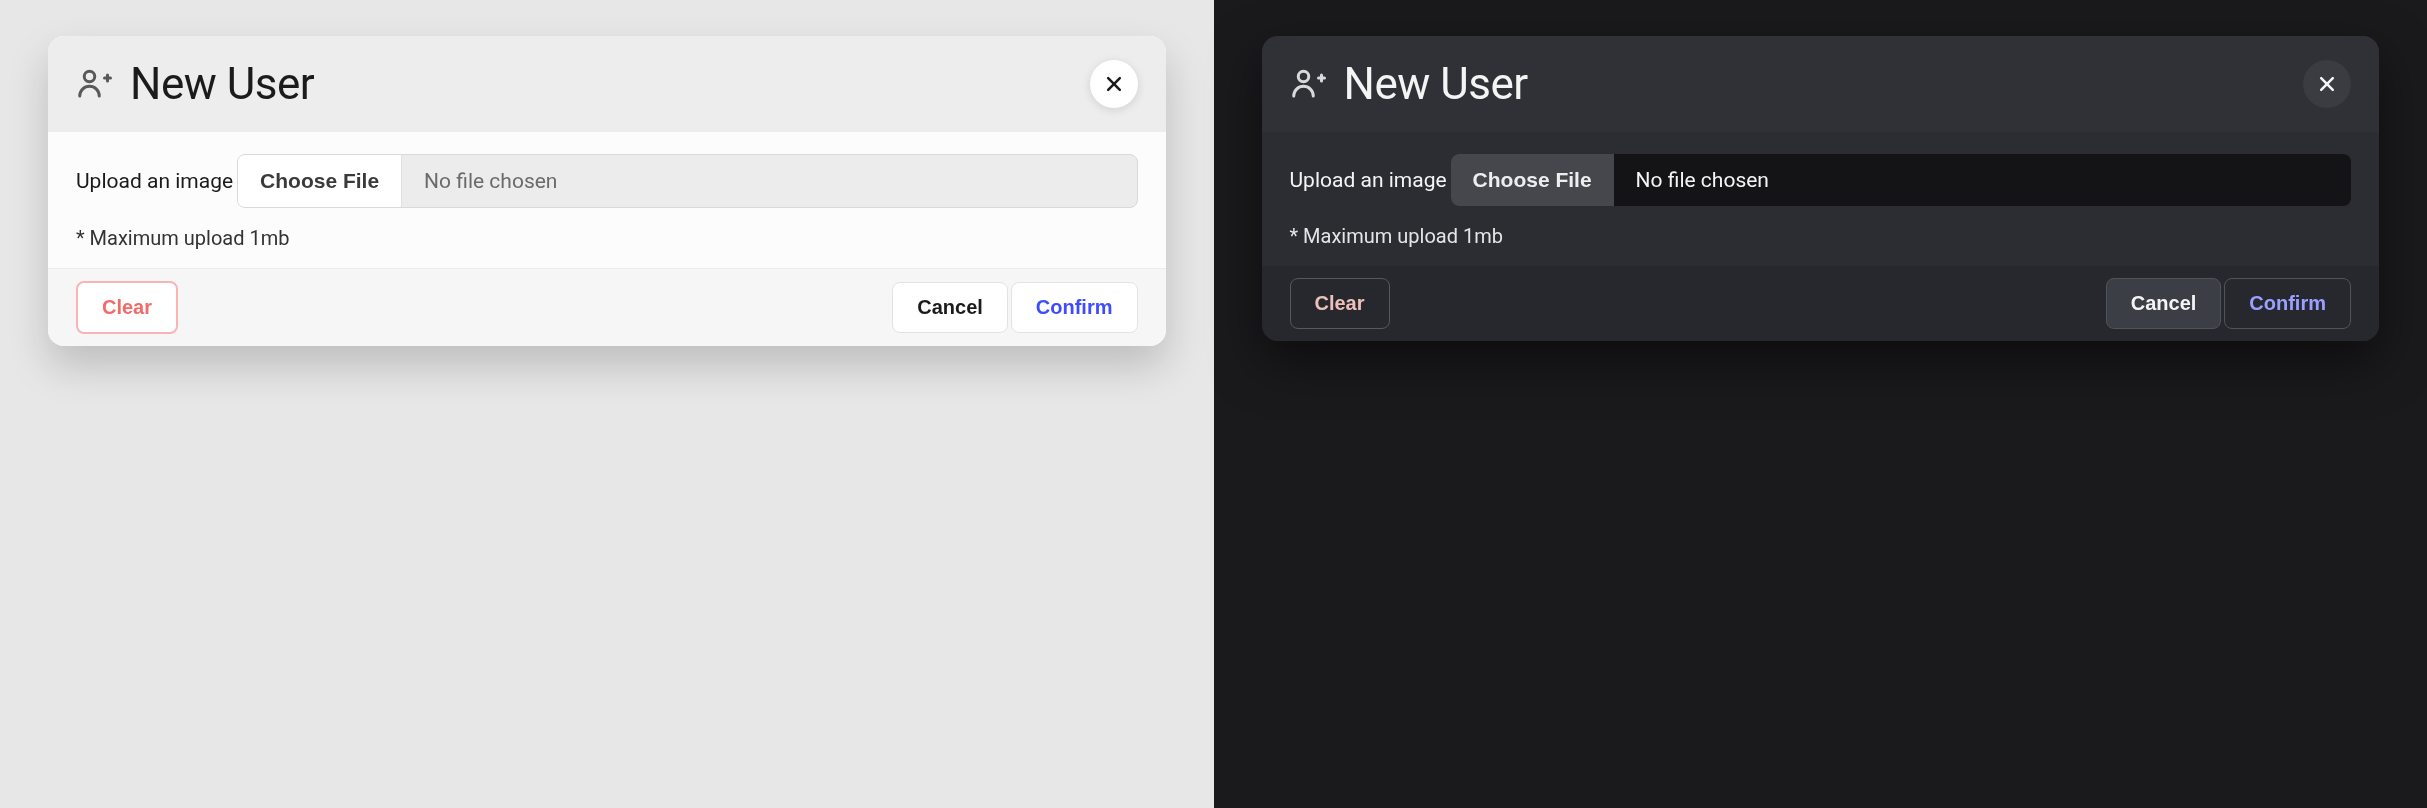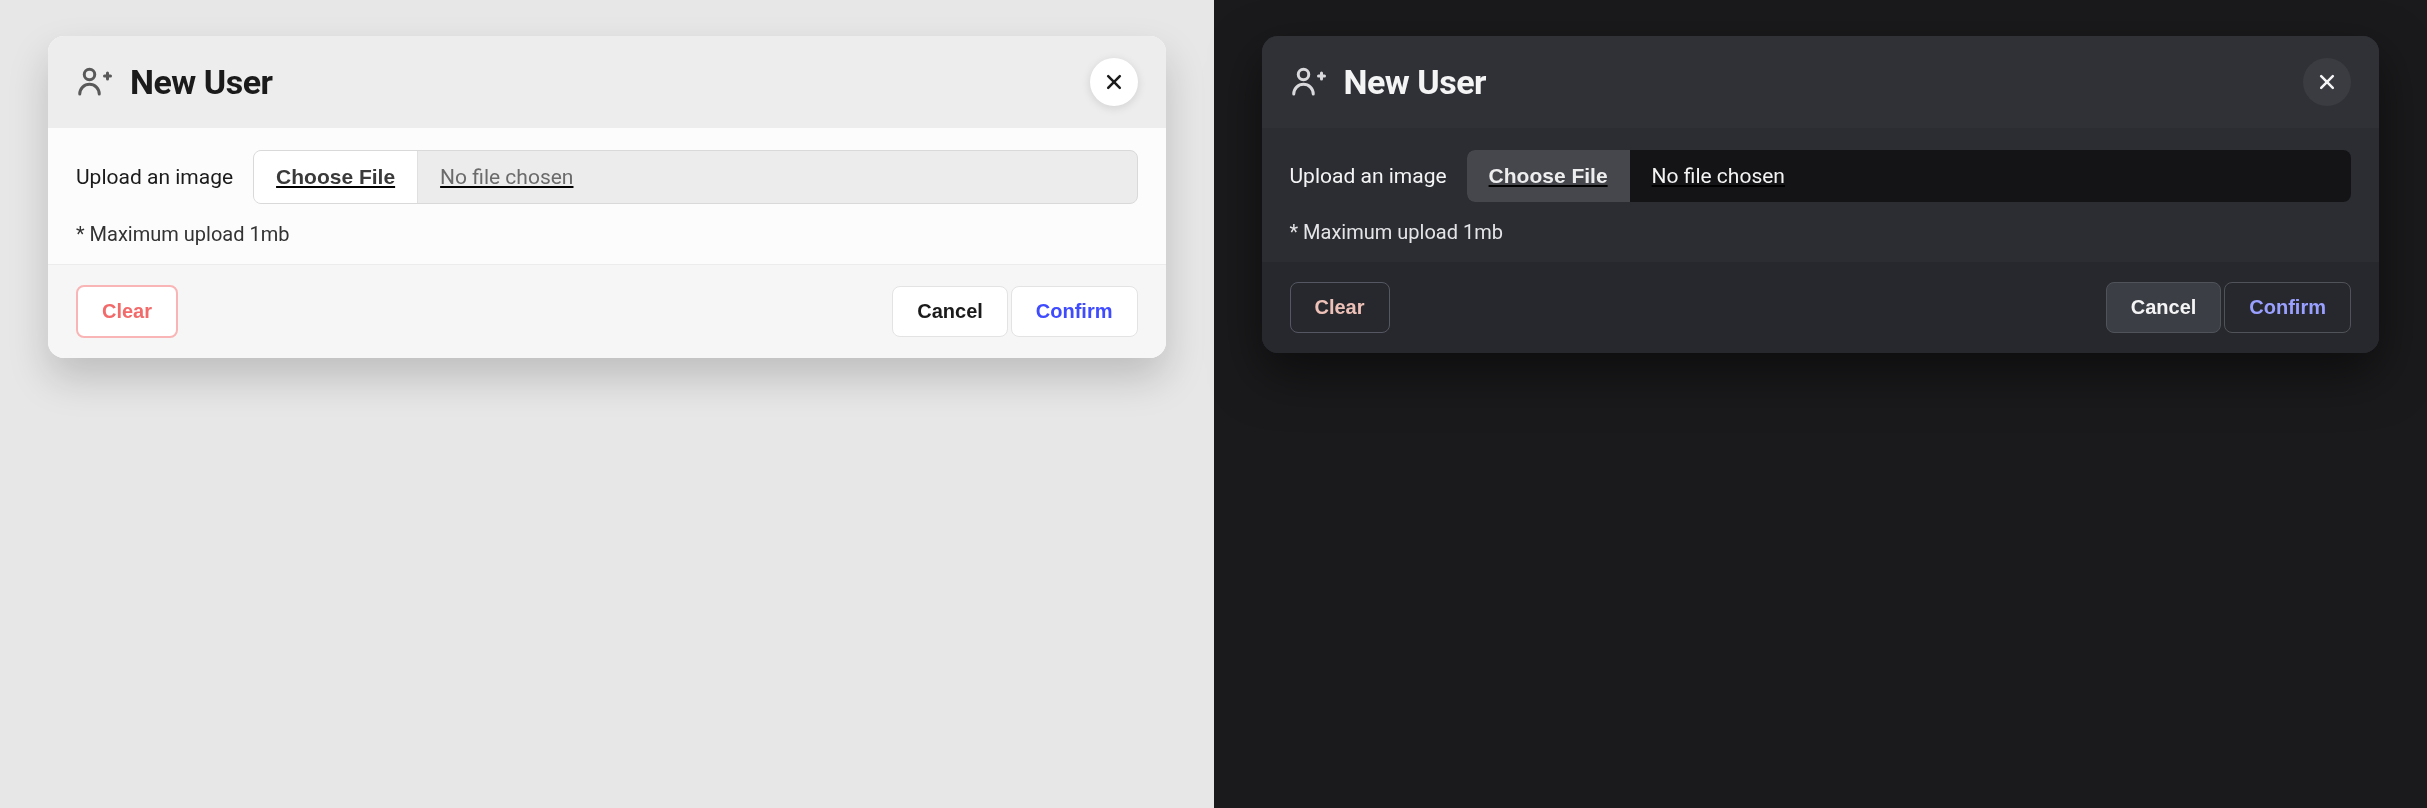--- a/index.html
+++ b/index.html
@@ -44,22 +44,22 @@
     }
     .pane-dark .card-header {
       background: #2f3137;
     }
     .header-icon {
       display: inline-flex;
       align-items: center;
       margin-right: 18px;
     }
     .header-title {
-      font-size: 34px;
-      font-weight: 700;
+      font-size: 44px;
+      font-weight: 400;
       letter-spacing: -0.5px;
       flex-grow: 1;
     }
     .pane-light .header-title { color: #1b1b1b; }
     .pane-dark .header-title { color: #f4f4f5; }
     .close-btn {
       width: 48px;
       height: 48px;
       border-radius: 50%;
       border: none;
@@ -79,34 +79,33 @@
       color: #f4f4f5;
     }
     .card-body {
       padding: 22px 28px 18px 28px;
     }
     .pane-light .card-body { background: #fcfcfc; }
     .pane-dark .card-body { background: #2b2d33; }
     .upload-row {
       display: flex;
       align-items: center;
-      gap: 20px;
+      gap: 4px;
     }
     .upload-label {
       font-size: 21px;
     }
     .pane-light .upload-label { color: #1b1b1b; }
     .pane-dark .upload-label { color: #f4f4f5; }
     .file-input {
       display: flex;
       align-items: stretch;
       border-radius: 8px;
       overflow: hidden;
       flex-grow: 1;
-      text-decoration: underline;
     }
     .pane-light .file-input {
       border: 1px solid #d9d9d9;
       background: #ececec;
     }
     .pane-dark .file-input {
       background: #141416;
     }
     .choose-file {
       padding: 14px 22px;
@@ -131,21 +130,21 @@
     }
     .pane-light .file-status { color: #6b6b6b; }
     .pane-dark .file-status { color: #f4f4f5; }
     .hint {
       margin-top: 18px;
       font-size: 20px;
     }
     .pane-light .hint { color: #333; }
     .pane-dark .hint { color: #e5e5e7; }
     .card-footer {
-      padding: 20px 28px;
+      padding: 12px 28px;
       display: flex;
       align-items: center;
     }
     .pane-light .card-footer {
       background: #f6f6f6;
       border-top: 1px solid #ececec;
     }
     .pane-dark .card-footer {
       background: #26282d;
     }

